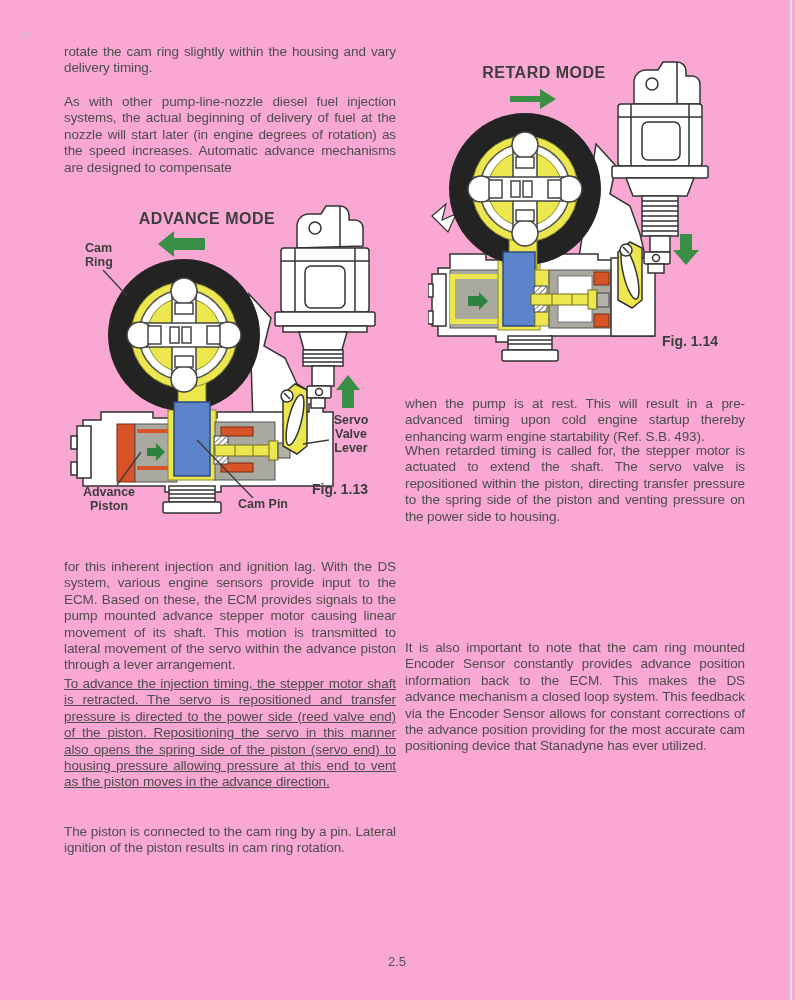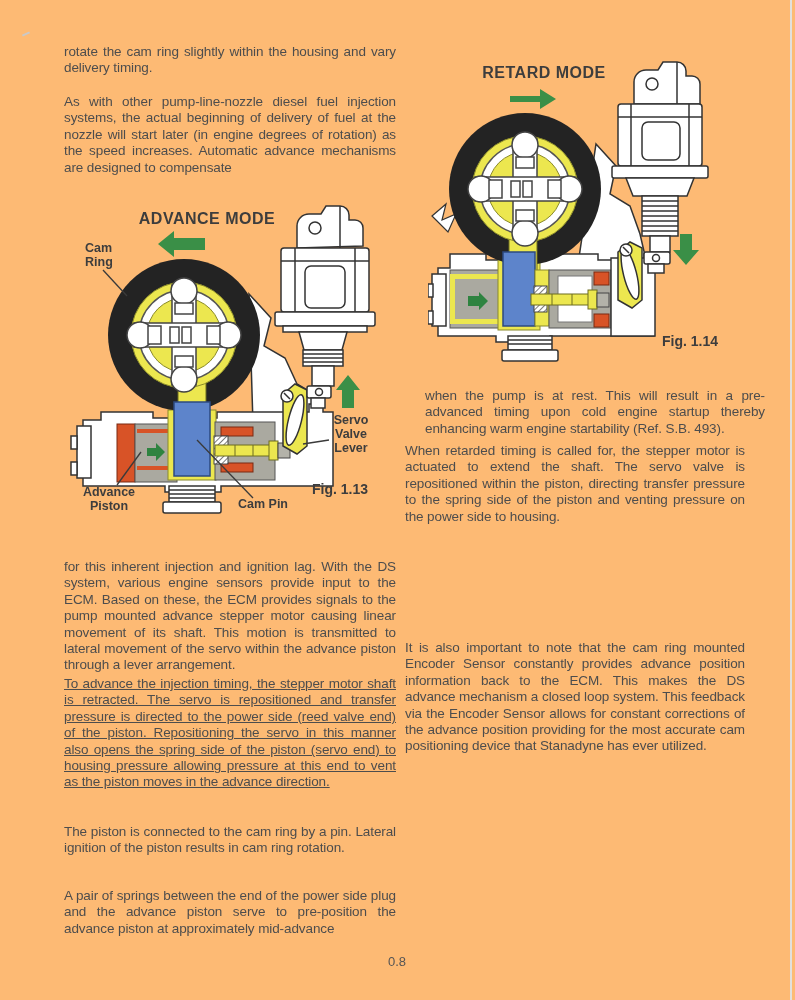--- a/index.html
+++ b/index.html
@@ -1,32 +1,32 @@
 <!DOCTYPE html>
 <html><head>
 <meta charset="utf-8">
 <style>
   html,body{margin:0;padding:0;}
   body{background:#e8e8e8;font-family:"Liberation Sans",sans-serif;}
   .page{
     position:relative;width:795px;height:1000px;margin:0 auto;
-    background:#fdba74;overflow:hidden;
+    background:#f9a8d4;overflow:hidden;
   }
   .edge-line{position:absolute;top:0;bottom:0;right:3px;width:2px;background:#e2e0dc;}
   .scan-artifact{position:absolute;left:22px;top:33px;width:8px;height:2px;background:#c9c9c9;transform:rotate(-25deg);}
   .para{
     position:absolute;width:332px;
     font-size:13.5px;line-height:16.4px;color:#4d4d4d;
     text-align:justify;letter-spacing:-0.1px;margin:0;
   }
   .lcol{left:64px;}
   .rcol{left:405px;width:340px;}
   .p-l1{top:44px;} .p-l2{top:94px;} .p-l3{top:559px;} .p-l4{top:676px;text-decoration:underline;}
   .p-l5{top:824px;} .p-l6{top:888px;}
-  .p-r1{top:388px;margin-left:20px;} .p-r2{top:443px;} .p-r3{top:541px;} .p-r4{top:640px;}
+  .p-r1{top:396px;} .p-r2{top:443px;} .p-r3{top:541px;} .p-r4{top:640px;}
   .fig{position:absolute;}
   .fig-advance{left:57px;top:198px;width:340px;height:332px;}
   .fig-retard{left:428px;top:48px;width:350px;height:330px;}
   .fig text{font-family:"Liberation Sans",sans-serif;fill:#3d3d3d;font-weight:bold;}
   .fig .fig-title{font-size:16px;letter-spacing:0.5px;}
   .fig .fig-label{font-size:12.5px;}
   .fig .fig-caption{font-size:14px;}
   .page-number{
     position:absolute;left:380px;top:954px;width:34px;text-align:center;
     font-size:13px;color:#555;
@@ -37,21 +37,20 @@
 
 <div class="page">
   <div class="scan-artifact"></div>
   <div class="edge-line"></div>
 
   <p class="para lcol p-l1">rotate the cam ring slightly within the housing and vary delivery timing.</p>
   <p class="para lcol p-l2">As with other pump-line-nozzle diesel fuel injection systems, the actual beginning of delivery of fuel at the nozzle will start later (in engine degrees of rotation) as the speed increases. Automatic advance mechanisms are designed to compensate</p>
   <p class="para lcol p-l3">for this inherent injection and ignition lag. With the DS system, various engine sensors provide input to the ECM. Based on these, the ECM provides signals to the pump mounted advance stepper motor causing linear movement of its shaft. This motion is transmitted to lateral movement of the servo within the advance piston through a lever arrangement.</p>
   <p class="para lcol p-l4">To advance the injection timing, the stepper motor shaft is retracted. The servo is repositioned and transfer pressure is directed to the power side (reed valve end) of the piston. Repositioning the servo in this manner also opens the spring side of the piston (servo end) to housing pressure allowing pressure at this end to vent as the piston moves in the advance direction.</p>
   <p class="para lcol p-l5">The piston is connected to the cam ring by a pin. Lateral ignition of the piston results in cam ring rotation.</p>
-  <p class="para lcol p-l6">A pair of springs between the end of the power side plug and the advance piston serve to pre-position the advance piston at approximately mid-advance</p>
 
   <p class="para rcol p-r1">when the pump is at rest. This will result in a pre-advanced timing upon cold engine startup thereby enhancing warm engine startability (Ref. S.B. 493).</p>
   <p class="para rcol p-r2">When retarded timing is called for, the stepper motor is actuated to extend the shaft. The servo valve is repositioned within the piston, directing transfer pressure to the spring side of the piston and venting pressure on the power side to housing.</p>
   <p class="para rcol p-r4">It is also important to note that the cam ring mounted Encoder Sensor constantly provides advance position information back to the ECM. This makes the DS advance mechanism a closed loop system. This feedback via the Encoder Sensor allows for constant corrections of the advance position providing for the most accurate cam positioning device that Stanadyne has ever utilized.</p>
 
   <svg class="fig fig-advance" viewBox="0 0 340 332">
     <defs>
       <pattern id="hatchA" width="4" height="4" patternUnits="userSpaceOnUse" patternTransform="rotate(45)">
         <rect width="4" height="4" fill="#fff"></rect>
         <line x1="0" y1="0" x2="0" y2="4" stroke="#444" stroke-width="1.4"></line>
@@ -267,14 +266,14 @@
       <rect x="220" y="216" width="16" height="9"></rect>
     </g>
 
     <polygon points="82,48 112,48 112,41 128,51 112,61 112,54 82,54" fill="#3a8f47"></polygon>
     <polygon points="252,186 264,186 264,202 271,202 258,217 245,202 252,202" fill="#3a8f47"></polygon>
 
     <text class="fig-title" x="116" y="30" text-anchor="middle">RETARD MODE</text>
     <text class="fig-caption" x="262" y="298" text-anchor="middle">Fig. 1.14</text>
   </svg>
 
-  <div class="page-number">0.8</div>
+  <div class="page-number">2.5</div>
 </div>
 
 </body></html>

